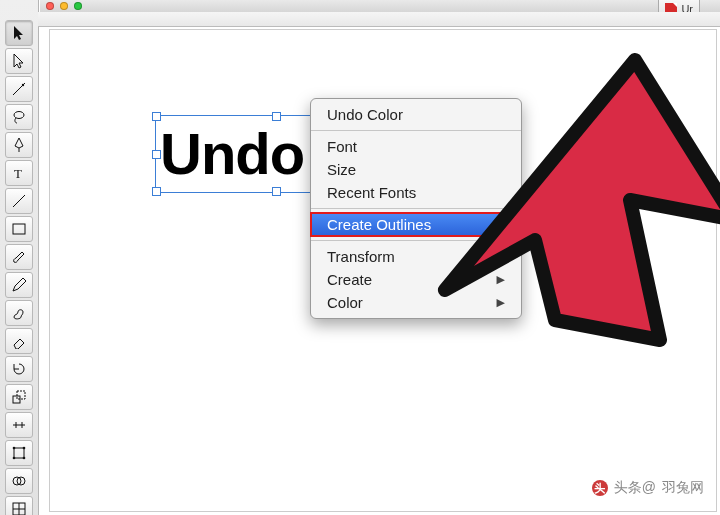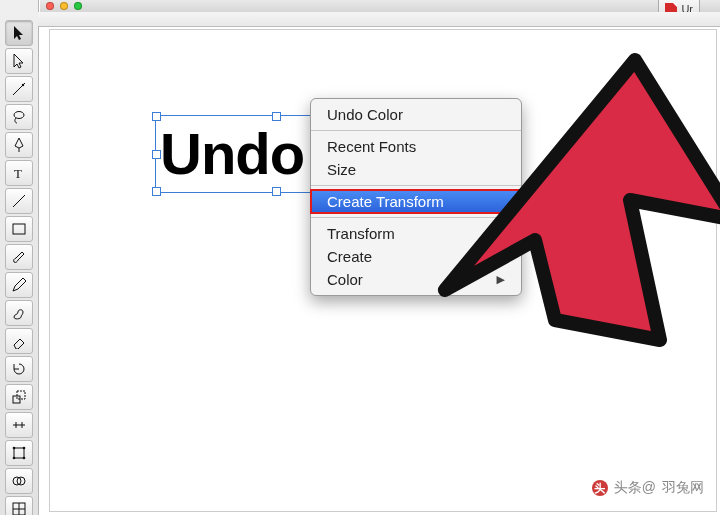--- a/index.html
+++ b/index.html
@@ -316,28 +316,31 @@
       <span class="h bm"></span>
       <span class="h br"></span>
     </div>
 
     <div class="menu">
       <div class="mi">
           <span>Undo Color</span>
         </div>
       <div class="mi sep"></div>
       <div class="mi">
+          <span>Font</span>
+        </div>
+      <div class="mi">
+          <span>Size</span>
+        </div>
+      <div class="mi">
           <span>Recent Fonts</span>
-        </div>
-      <div class="mi">
-          <span>Size</span>
         </div>
       <div class="mi sep"></div>
       <div class="mi hl">
-          <span>Create Transform</span>
+          <span>Create Outlines</span>
         </div>
       <div class="mi sep"></div>
       <div class="mi">
           <span>Transform</span>
           <span class="sub">▶</span>
         </div>
       <div class="mi">
           <span>Create</span>
           <span class="sub">▶</span>
         </div>

